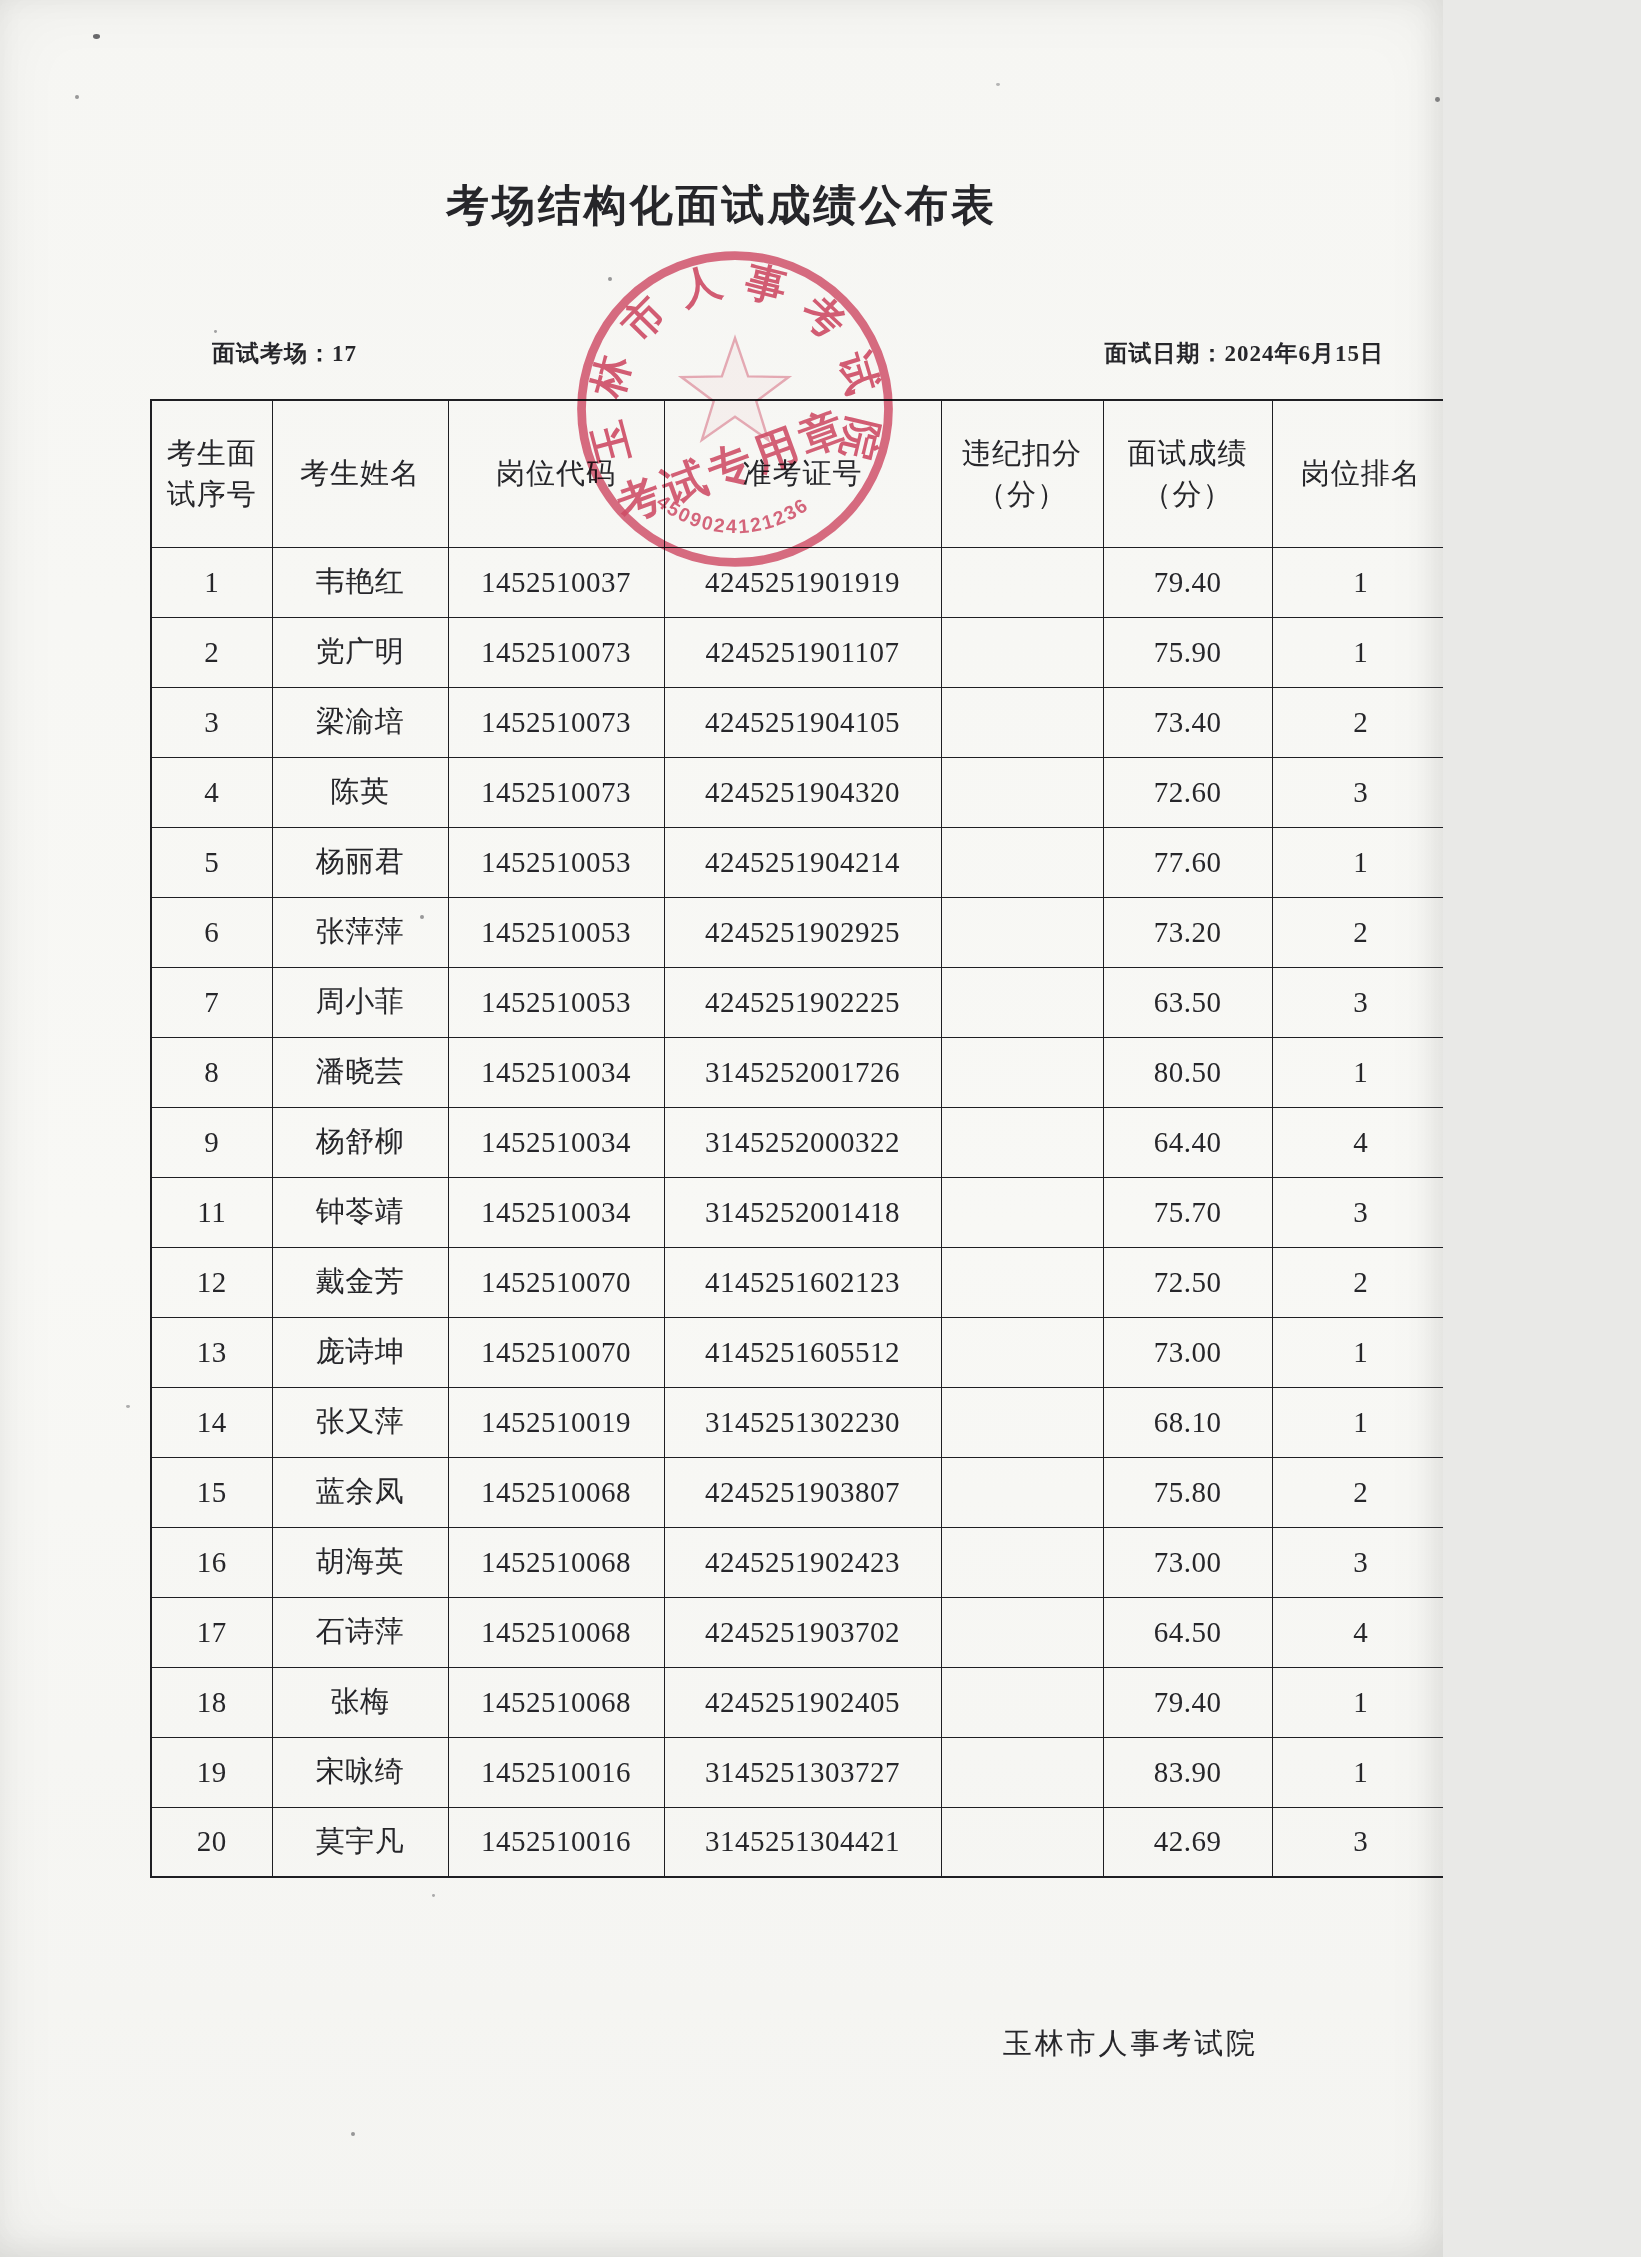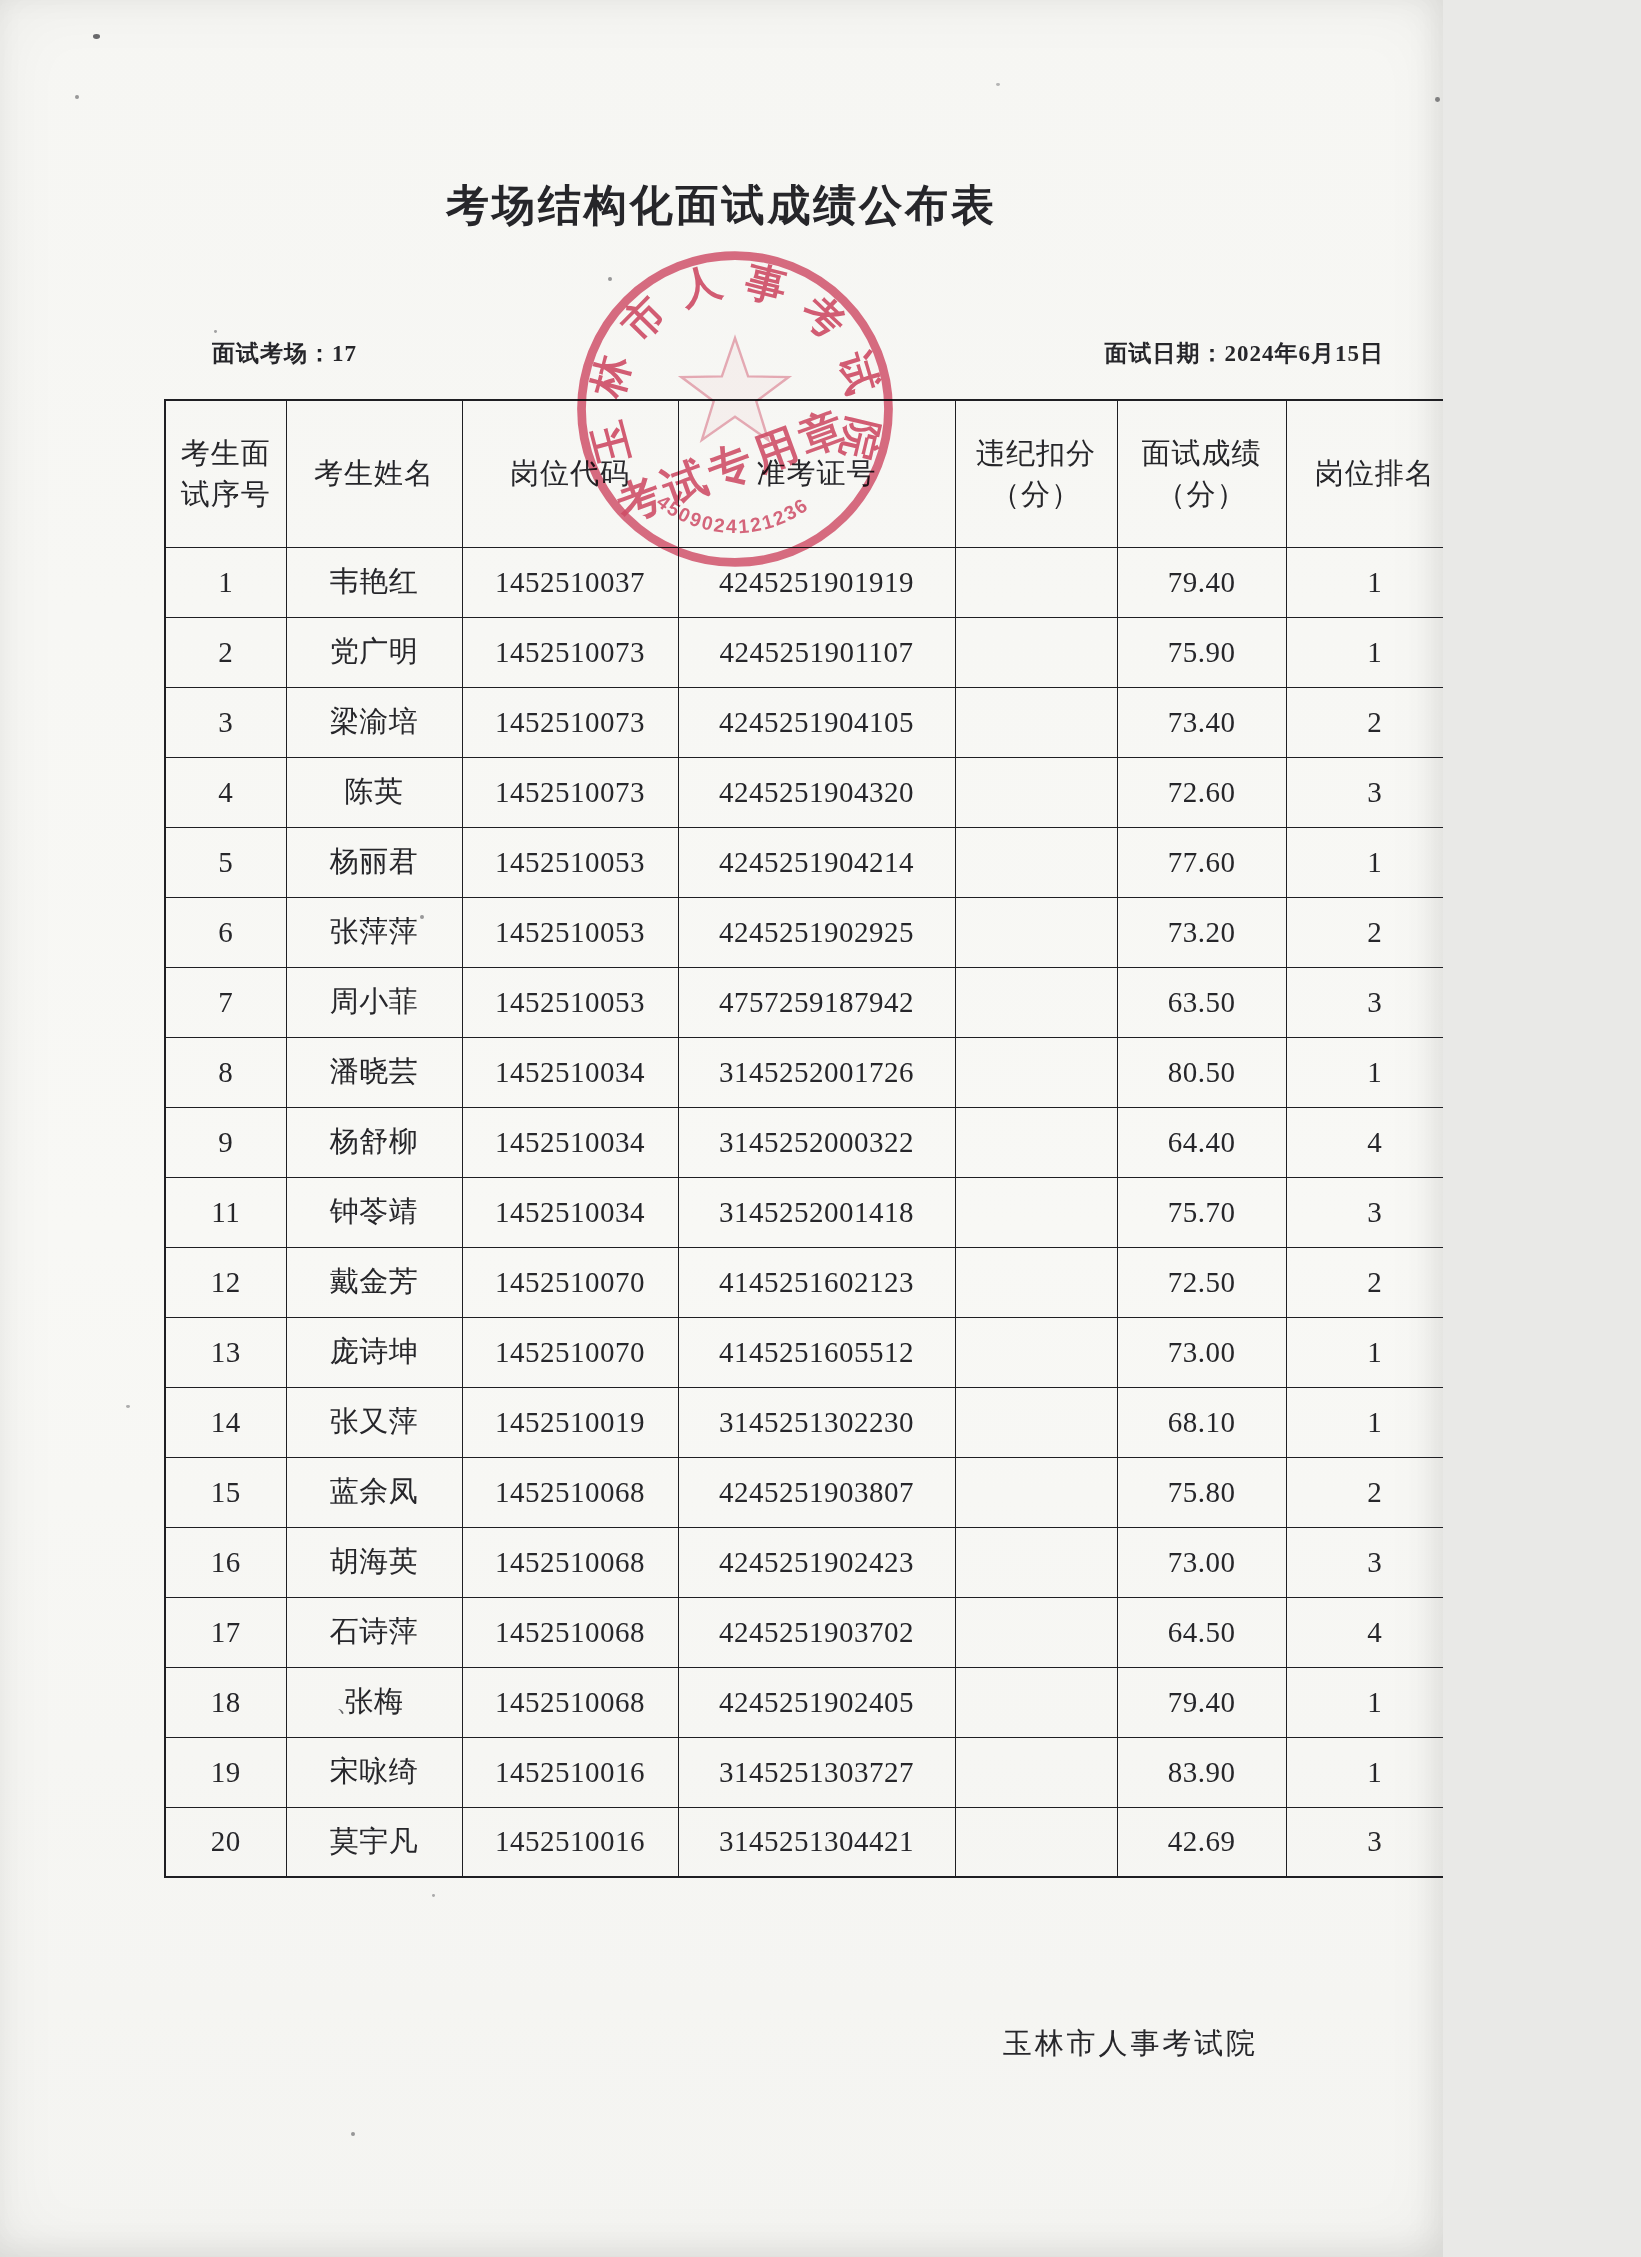--- a/index.html
+++ b/index.html
@@ -14,21 +14,21 @@
   .title{
     position:absolute; top:177px; left:0; width:100%; margin:0;
     text-align:center; font-size:43px; font-weight:700; letter-spacing:2.9px;
   }
   .info-row{
     position:absolute; left:166px; top:338px; width:1299px;
     display:flex; justify-content:space-between; box-sizing:border-box;
     padding:0 81px 0 46px; font-size:23px; font-weight:600; letter-spacing:1px;
   }
   table.score{
-    position:absolute; left:164px; top:399px; width:1299px;
+    position:absolute; left:150px; top:399px; width:1299px;
     border-collapse:collapse; table-layout:fixed;
     font-size:28px;
   }
   table.score th, table.score td{
     border:1.9px solid var(--line); text-align:center; vertical-align:middle;
     padding:0; overflow:hidden; color:var(--ink);
   }
   table.score{ border:2.9px solid var(--line); }
   table.score thead tr{ height:147px; }
   table.score thead th{ font-weight:500; font-size:29px; white-space:pre-line; line-height:1.4; letter-spacing:1px; }
@@ -140,21 +140,21 @@
           <td>1452510053</td>
           <td>4245251902925</td>
           <td></td>
           <td>73.20</td>
           <td>2</td>
         </tr>
         <tr>
           <td>7</td>
           <td>周小菲</td>
           <td>1452510053</td>
-          <td>4757259187942</td>
+          <td>4245251902225</td>
           <td></td>
           <td>63.50</td>
           <td>3</td>
         </tr>
         <tr>
           <td>8</td>
           <td>潘晓芸</td>
           <td>1452510034</td>
           <td>3145252001726</td>
           <td></td>

